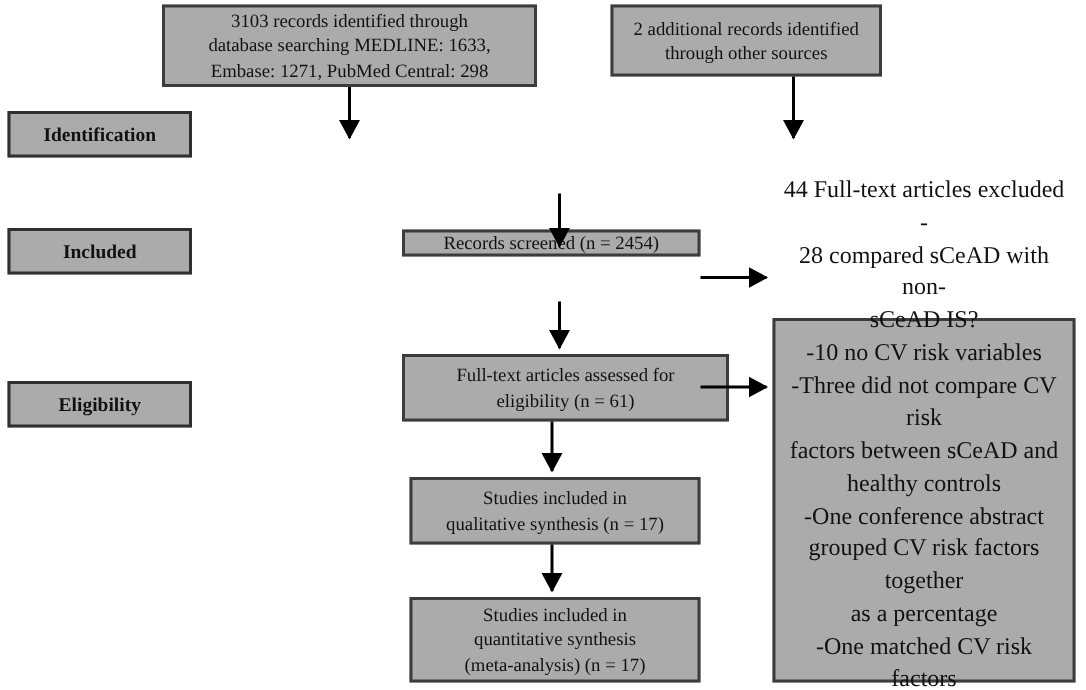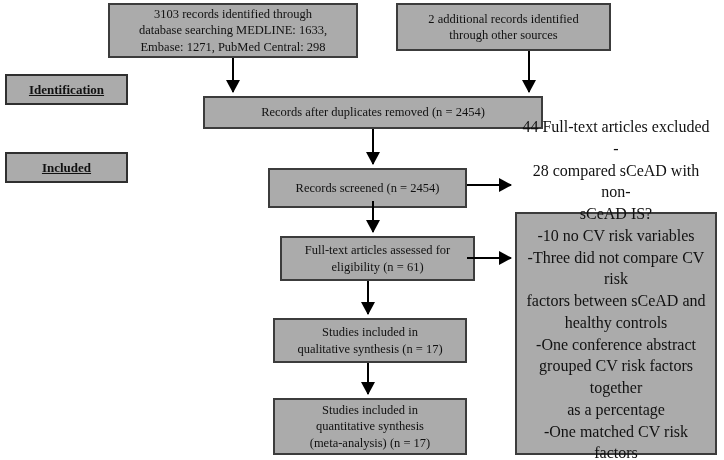--- a/index.html
+++ b/index.html
@@ -8,46 +8,46 @@
     font-family:"Liberation Serif", serif;color:#111;
   }
   .flowbox{
     position:absolute;background:#ababab;border:2px solid #3c3c3c;box-sizing:border-box;
     display:flex;align-items:center;justify-content:center;text-align:center;
     font-size:12.5px;line-height:1.32;white-space:pre-line;padding:1px 4px;
   }
   .phasebox{
     position:absolute;background:#ababab;border:2px solid #2f2f2f;box-sizing:border-box;
     display:flex;align-items:center;justify-content:center;text-align:center;
-    font-size:13px;font-weight:bold;text-decoration:underline;
+    font-size:13px;font-weight:bold;
   }
   .bigbox{font-size:16px;line-height:1.36;}
   #arrow-layer{position:absolute;left:0;top:0;pointer-events:none;}
 </style>
 </head>
 <body>
 
 <div id="canvas">
 
   <div class="phasebox" style="left:5px;top:74px;width:123px;height:31px;">Identification</div>
   <div class="phasebox" style="left:5px;top:152px;width:123px;height:31px;">Included</div>
+  <div class="phasebox" style="left:5px;top:254px;width:123px;height:31px;">Eligibility</div>
 
   <div class="flowbox" style="left:108px;top:3px;width:250px;height:55px;">3103 records identified through
 database searching MEDLINE: 1633,
 Embase: 1271, PubMed Central: 298</div>
 
-  <div class="flowbox" style="left:396px;top:3px;width:215px;height:48px;">2 additional records identified
+  <div class="flowbox" style="left:407px;top:3px;width:181px;height:48px;">2 additional records identified
 through other sources</div>
 
-  <div class="flowbox" style="left:203px;top:96px;width:340px;height:33px;">Records after duplicates removed (n = 2454)</div>
 
-  <div class="flowbox" style="left:268px;top:168px;width:199px;height:40px;">Records screened (n = 2454)</div>
+  <div class="flowbox" style="left:268px;top:153px;width:199px;height:18px;">Records screened (n = 2454)</div>
 
 
-  <div class="flowbox" style="left:280px;top:236px;width:195px;height:45px;">Full-text articles assessed for
+  <div class="flowbox" style="left:268px;top:236px;width:218px;height:45px;">Full-text articles assessed for
 eligibility (n = 61)</div>
 
   <div class="flowbox bigbox" style="left:515px;top:212px;width:202px;height:243px;">44 Full-text articles excluded -
 28 compared sCeAD with non-
 sCeAD IS?
 -10 no CV risk variables
 -Three did not compare CV risk
 factors between sCeAD and
 healthy controls
 -One conference abstract

